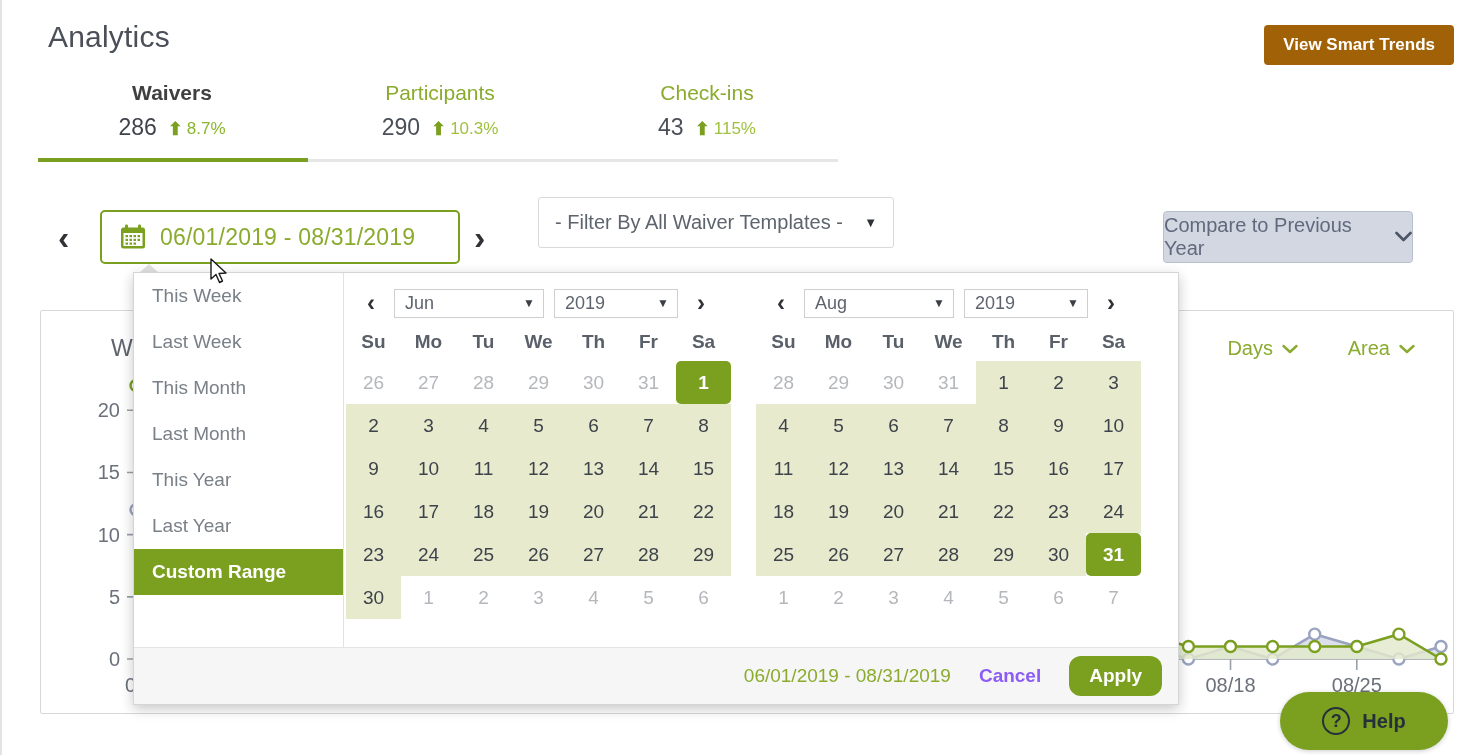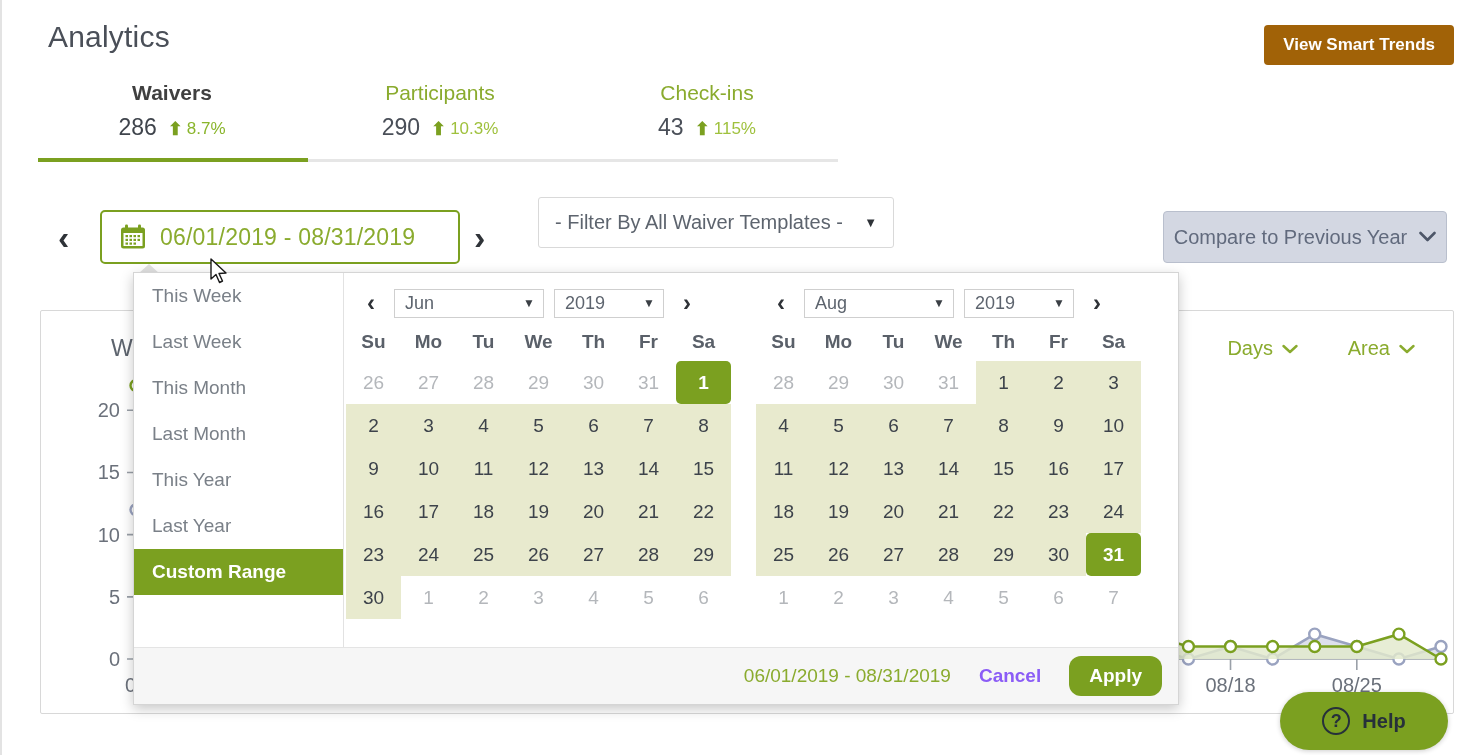--- a/index.html
+++ b/index.html
@@ -67,21 +67,21 @@
     width: 356px; height: 51px;
     border: 1px solid #d9d9d9; background: #fff; border-radius: 3px;
     display: flex; align-items: center; justify-content: space-between;
     padding: 0 16px; cursor: pointer;
   }
   .filter-text { font-size: 20px; color: #5d646e; }
   .caret { font-size: 13px; color: #2f3338; }
 
   .compare-btn {
     position: absolute; left: 1163px; top: 211px;
-    width: 284px; height: 52px;
+    width: 250px; height: 52px;
     background: #d3d7e2; border: 1px solid #b9bfcd; border-radius: 4px;
     display: flex; align-items: center; justify-content: center; gap: 12px;
     cursor: pointer;
   }
   .compare-text { font-size: 20px; color: #616a7d; }
   .chev-down { font-size: 17px; color: #4d5668; font-weight: bold; }
 
   
   .chart-card {
     position: absolute; left: 40px; top: 310px; width: 1414px; height: 404px;
@@ -118,21 +118,21 @@
   .cal-left { left: 212px; }
   .cal-right { left: 622px; }
   .cal-head { display: flex; align-items: center; height: 40px; padding: 0 12px; gap: 10px; }
   .cal-nav { font-size: 24px; color: #2f3338; font-weight: bold; cursor: pointer; width: 26px; text-align: center; line-height: 1; }
   .sel {
     border: 1px solid #cfcfcf; background: #fff; height: 29px;
     display: flex; align-items: center; justify-content: space-between;
     padding: 0 8px 0 10px; font-size: 18px; color: #5d646e; cursor: pointer;
   }
   .sel-month { width: 150px; }
-  .sel-year { width: 110px; }
+  .sel-year { width: 124px; }
   .sel .caret { font-size: 12px; color: #3a3f45; margin-left: 8px; }
 
   .dow-row, .week-row { display: flex; }
   .dow, .day {
     width: 55px; height: 43px;
     display: flex; align-items: center; justify-content: center;
     font-size: 19px;
   }
   .dow { color: #5a6069; font-weight: bold; height: 38px; }
   .day { color: #3d434b; cursor: pointer; }

